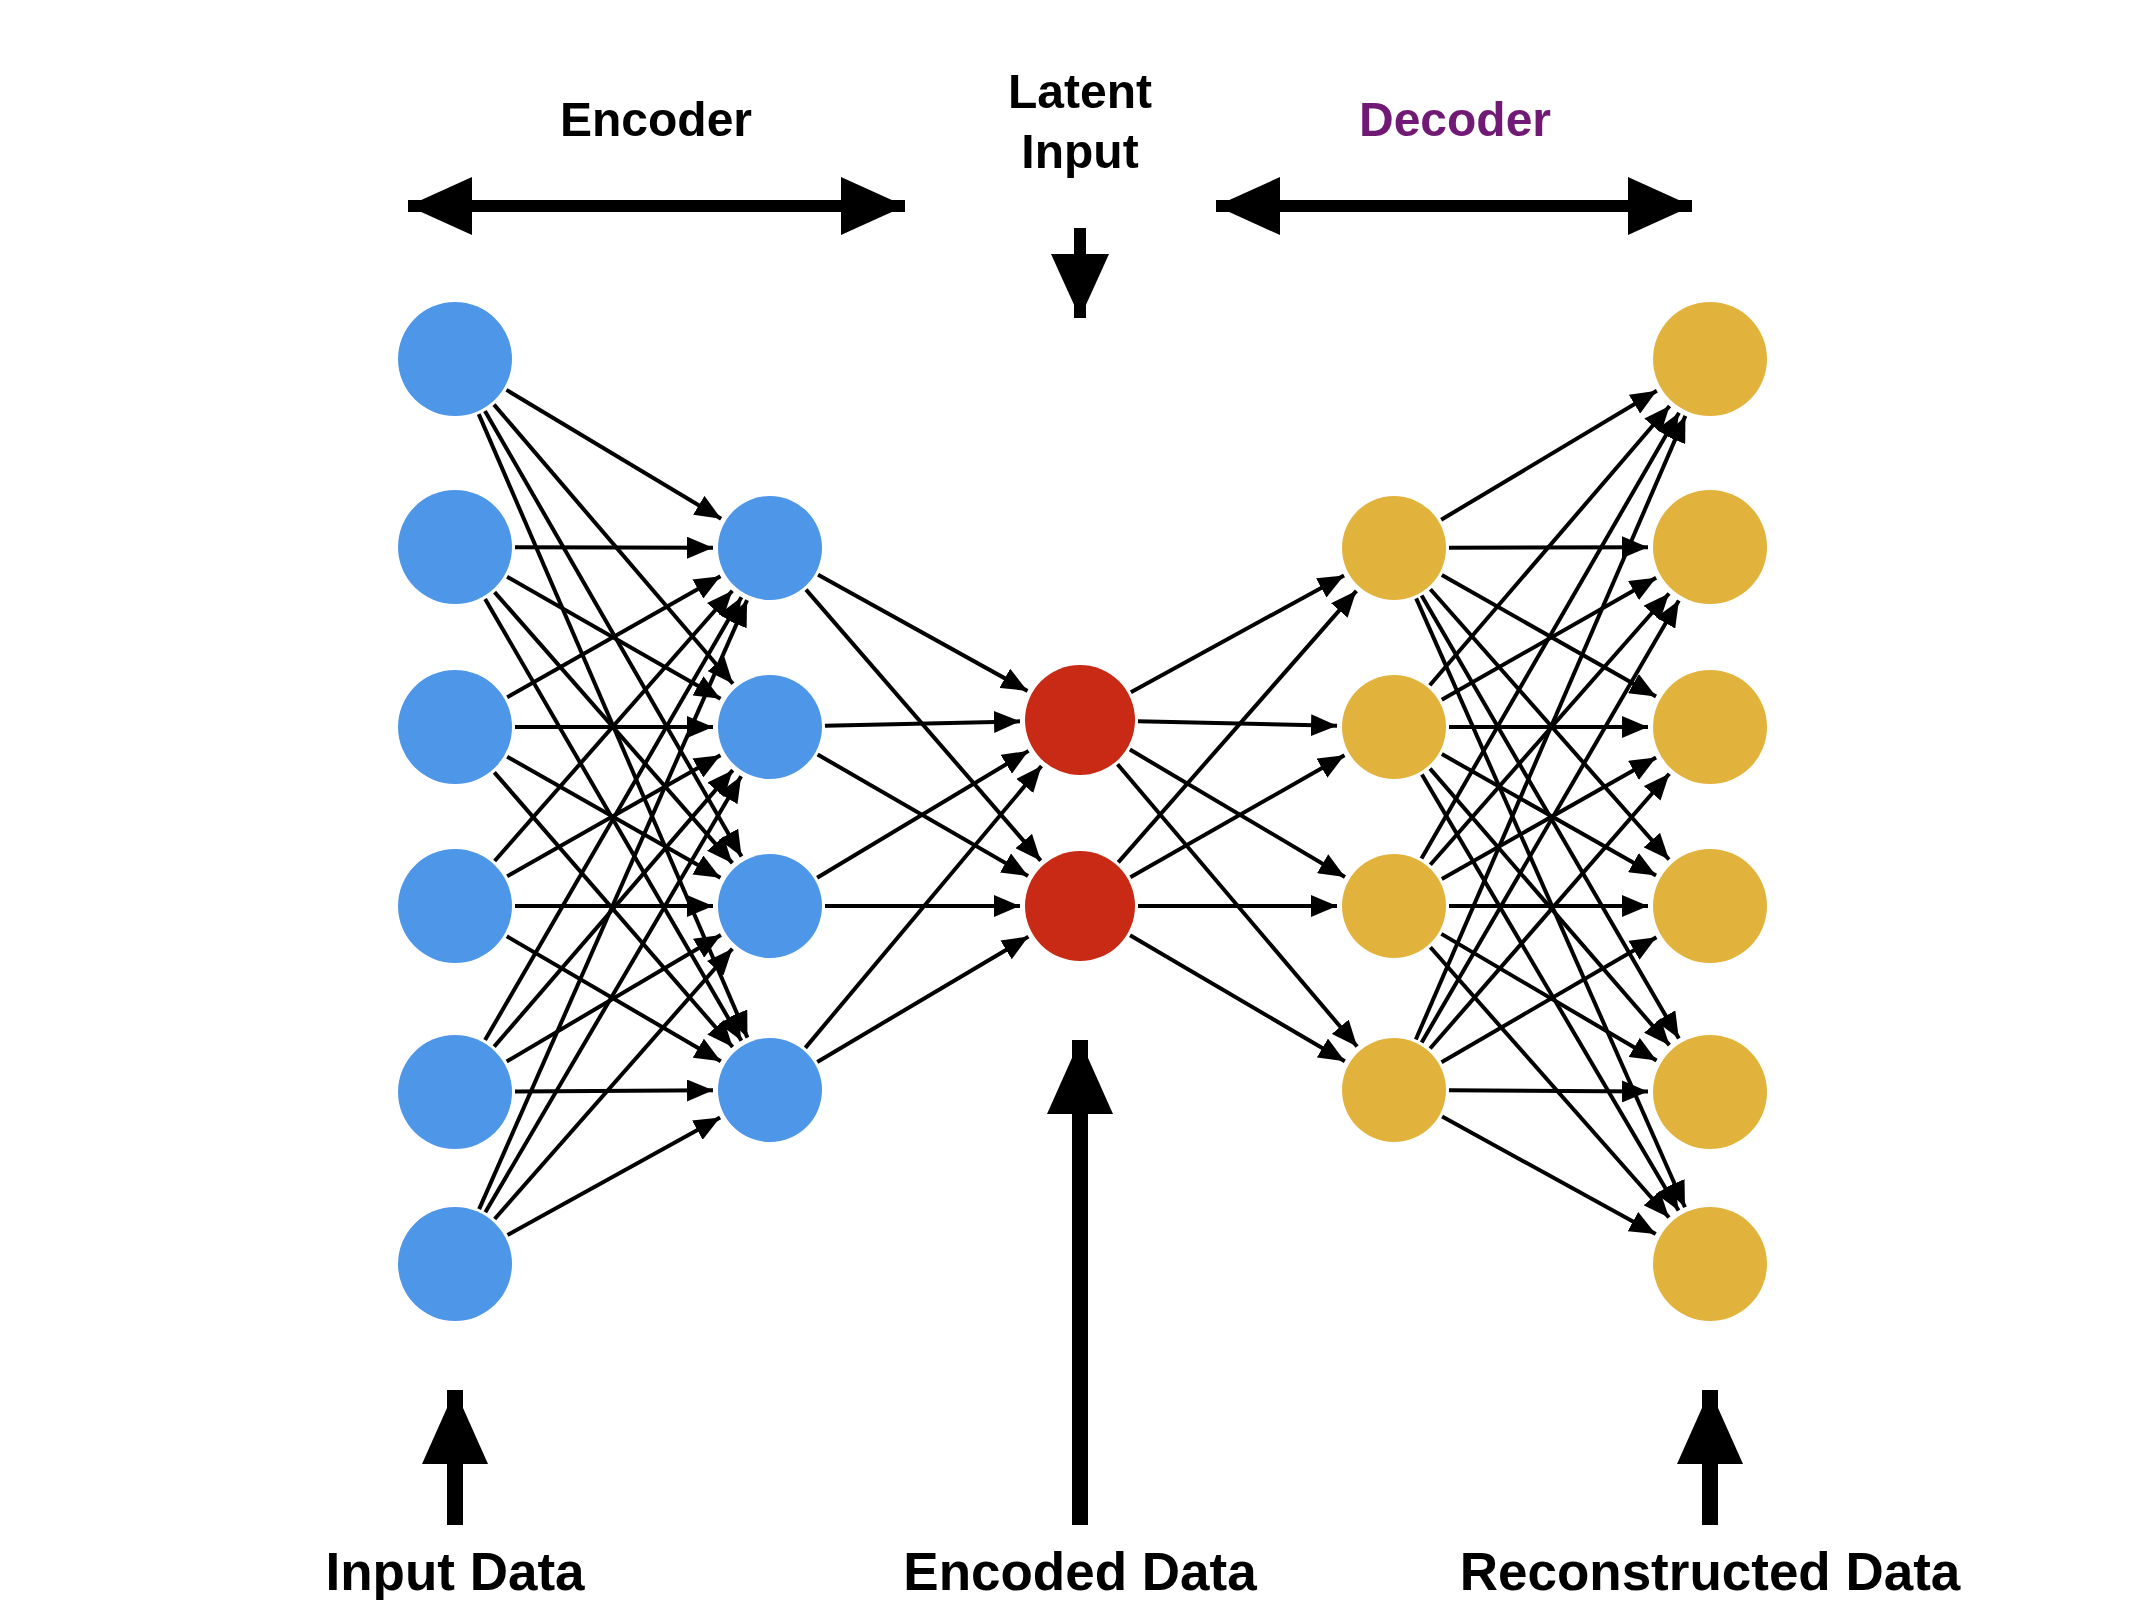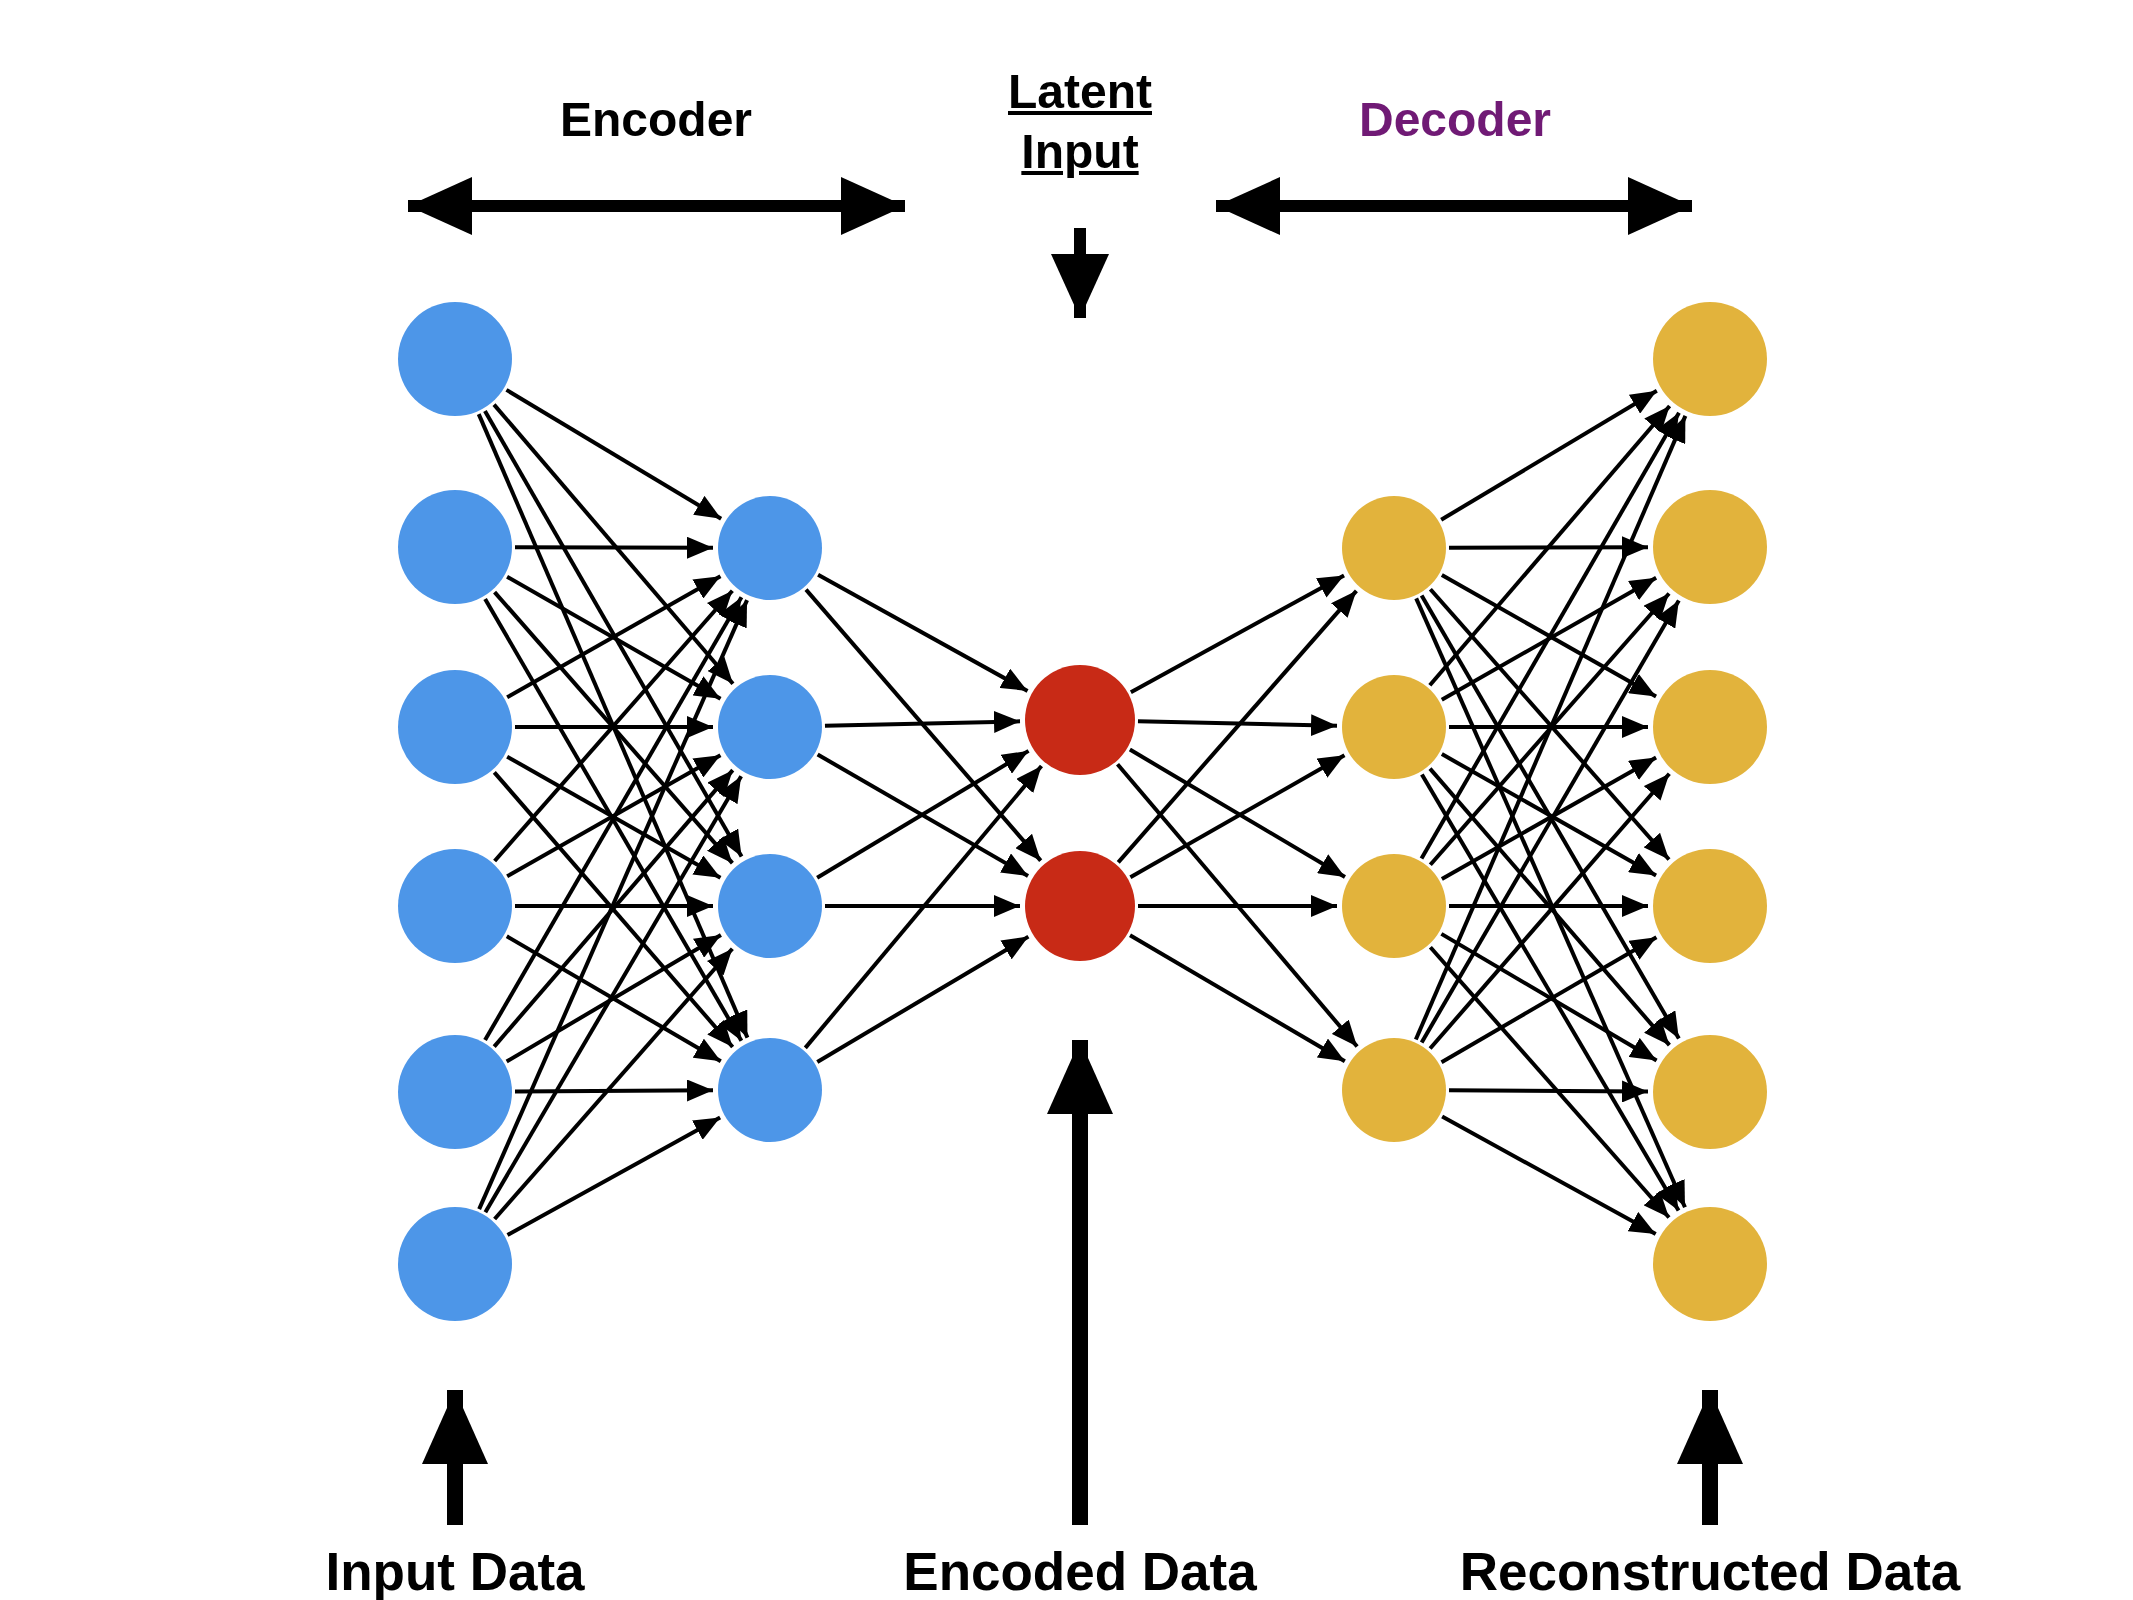--- a/index.html
+++ b/index.html
@@ -30,21 +30,21 @@
     text-align: center;
   }
   .top-label { font-size: 48px; line-height: 60px; }
   .bottom-label { font-size: 53px; line-height: 60px; }
   #encoder-label        { left: 656px;  top: 120px; }
   #latent-label         { left: 1080px; top: 122px; }
   #decoder-label        { left: 1455px; top: 120px; }
   #input-data-label     { left: 455px;  top: 1572px; }
   #encoded-data-label   { left: 1080px; top: 1572px; }
   #reconstructed-data-label { left: 1710px; top: 1572px; }
-  .label-line { display: block; text-decoration: underline; }
+  .label-line { display: block; }
 </style>
 </head>
 <body style="background: rgb(255, 255, 255);">
 
 <div id="stage">
 
   <svg id="diagram-svg" viewBox="0 0 2133 1600" xmlns="http://www.w3.org/2000/svg">
     <defs>
       <marker id="arrow-edge" markerUnits="userSpaceOnUse" markerWidth="26" markerHeight="22" refX="26" refY="11" orient="auto-start-reverse">
         <path d="M0,0 L26,11 L0,22 Z" fill="#000000"></path>

